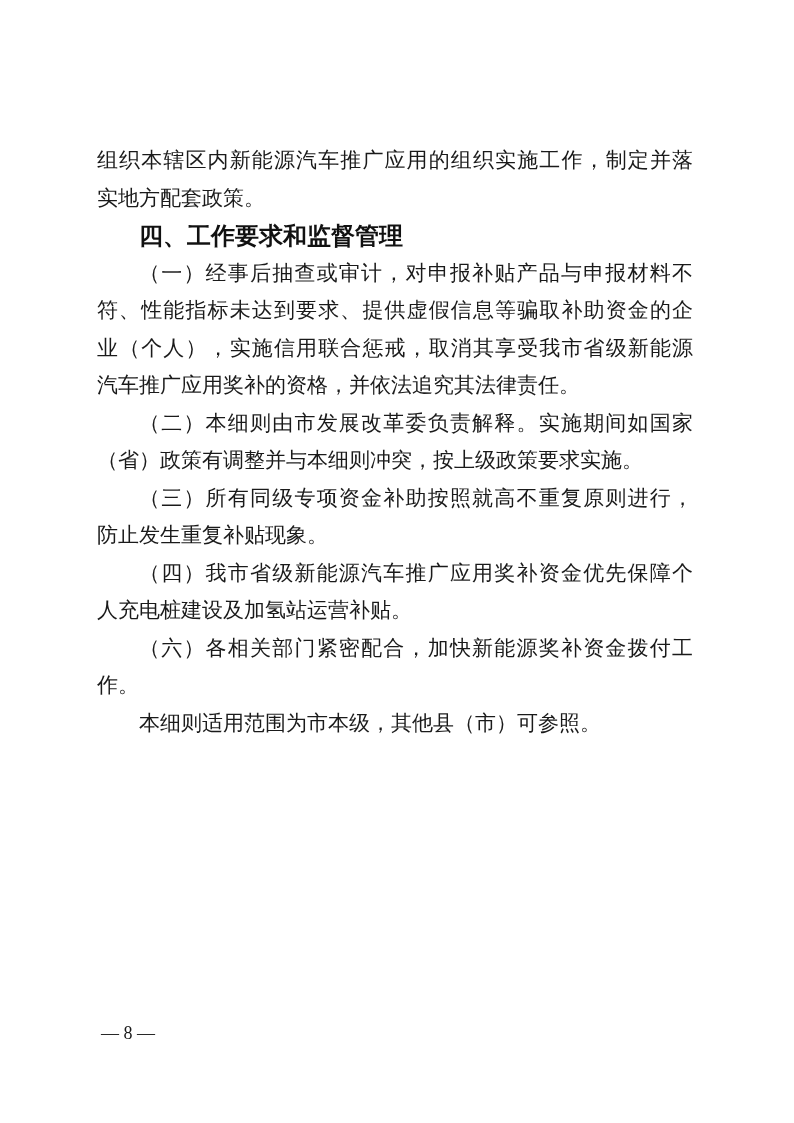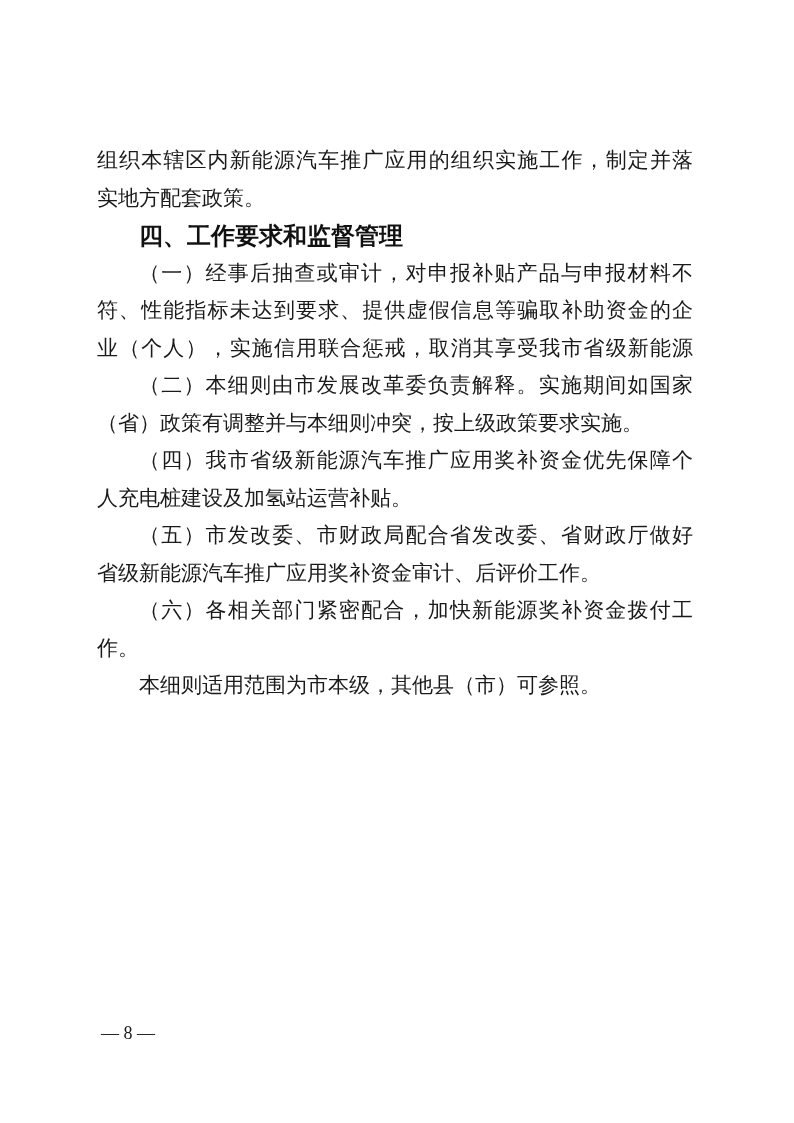--- a/index.html
+++ b/index.html
@@ -60,32 +60,33 @@
         <div class="line">组织本辖区内新能源汽车推广应用的组织实施工作，制定并落</div>
         <div class="line last">实地方配套政策。</div>
       </div>
       <div class="para heading">
         <div class="line last indent">四、工作要求和监督管理</div>
       </div>
       <div class="para body">
         <div class="line indent">（一）经事后抽查或审计，对申报补贴产品与申报材料不</div>
         <div class="line">符、性能指标未达到要求、提供虚假信息等骗取补助资金的企</div>
         <div class="line">业（个人），实施信用联合惩戒，取消其享受我市省级新能源</div>
+        <div class="line last">汽车推广应用奖补的资格，并依法追究其法律责任。</div>
       </div>
       <div class="para body">
         <div class="line indent">（二）本细则由市发展改革委负责解释。实施期间如国家</div>
         <div class="line last">（省）政策有调整并与本细则冲突，按上级政策要求实施。</div>
       </div>
       <div class="para body">
+        <div class="line indent">（三）所有同级专项资金补助按照就高不重复原则进行，</div>
+        <div class="line last">防止发生重复补贴现象。</div>
+      </div>
+      <div class="para body">
         <div class="line indent">（四）我市省级新能源汽车推广应用奖补资金优先保障个</div>
         <div class="line last">人充电桩建设及加氢站运营补贴。</div>
-      </div>
-      <div class="para body">
-        <div class="line indent">（五）市发改委、市财政局配合省发改委、省财政厅做好</div>
-        <div class="line last">省级新能源汽车推广应用奖补资金审计、后评价工作。</div>
       </div>
       <div class="para body">
         <div class="line indent">（六）各相关部门紧密配合，加快新能源奖补资金拨付工</div>
         <div class="line last">作。</div>
       </div>
       <div class="para body">
         <div class="line last indent">本细则适用范围为市本级，其他县（市）可参照。</div>
       </div>
     </main>
   <footer class="page-footer">

